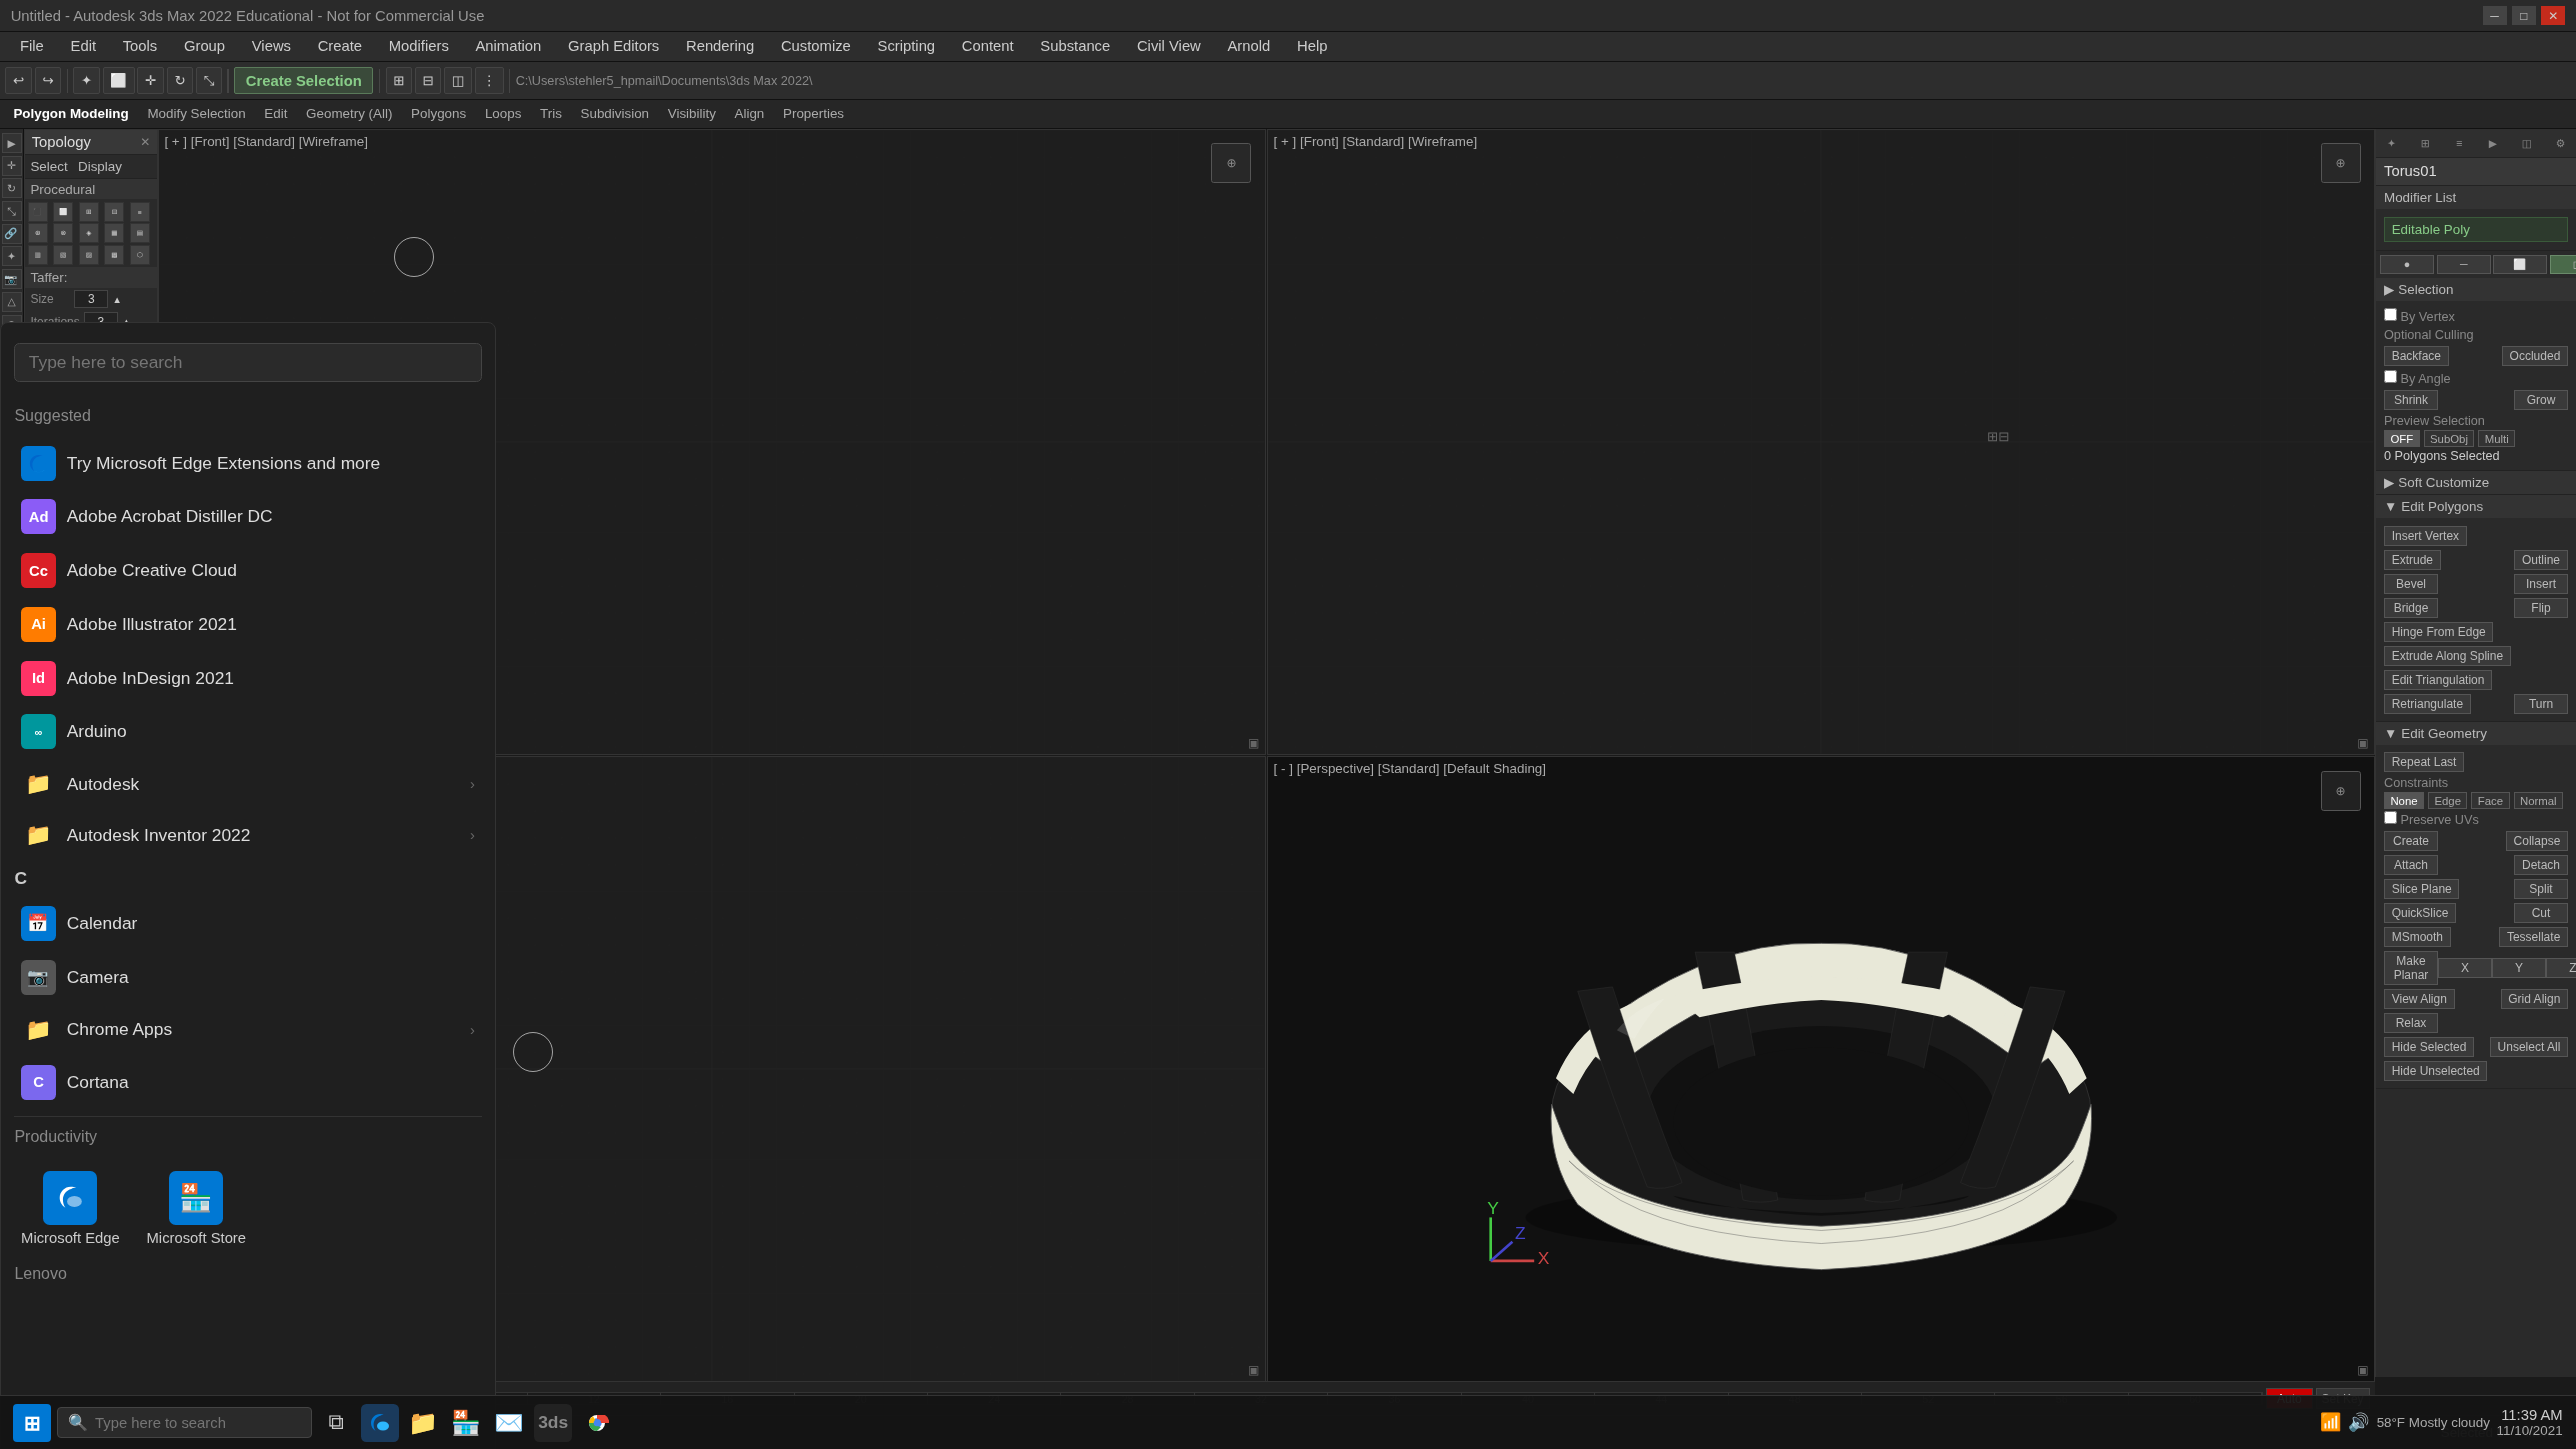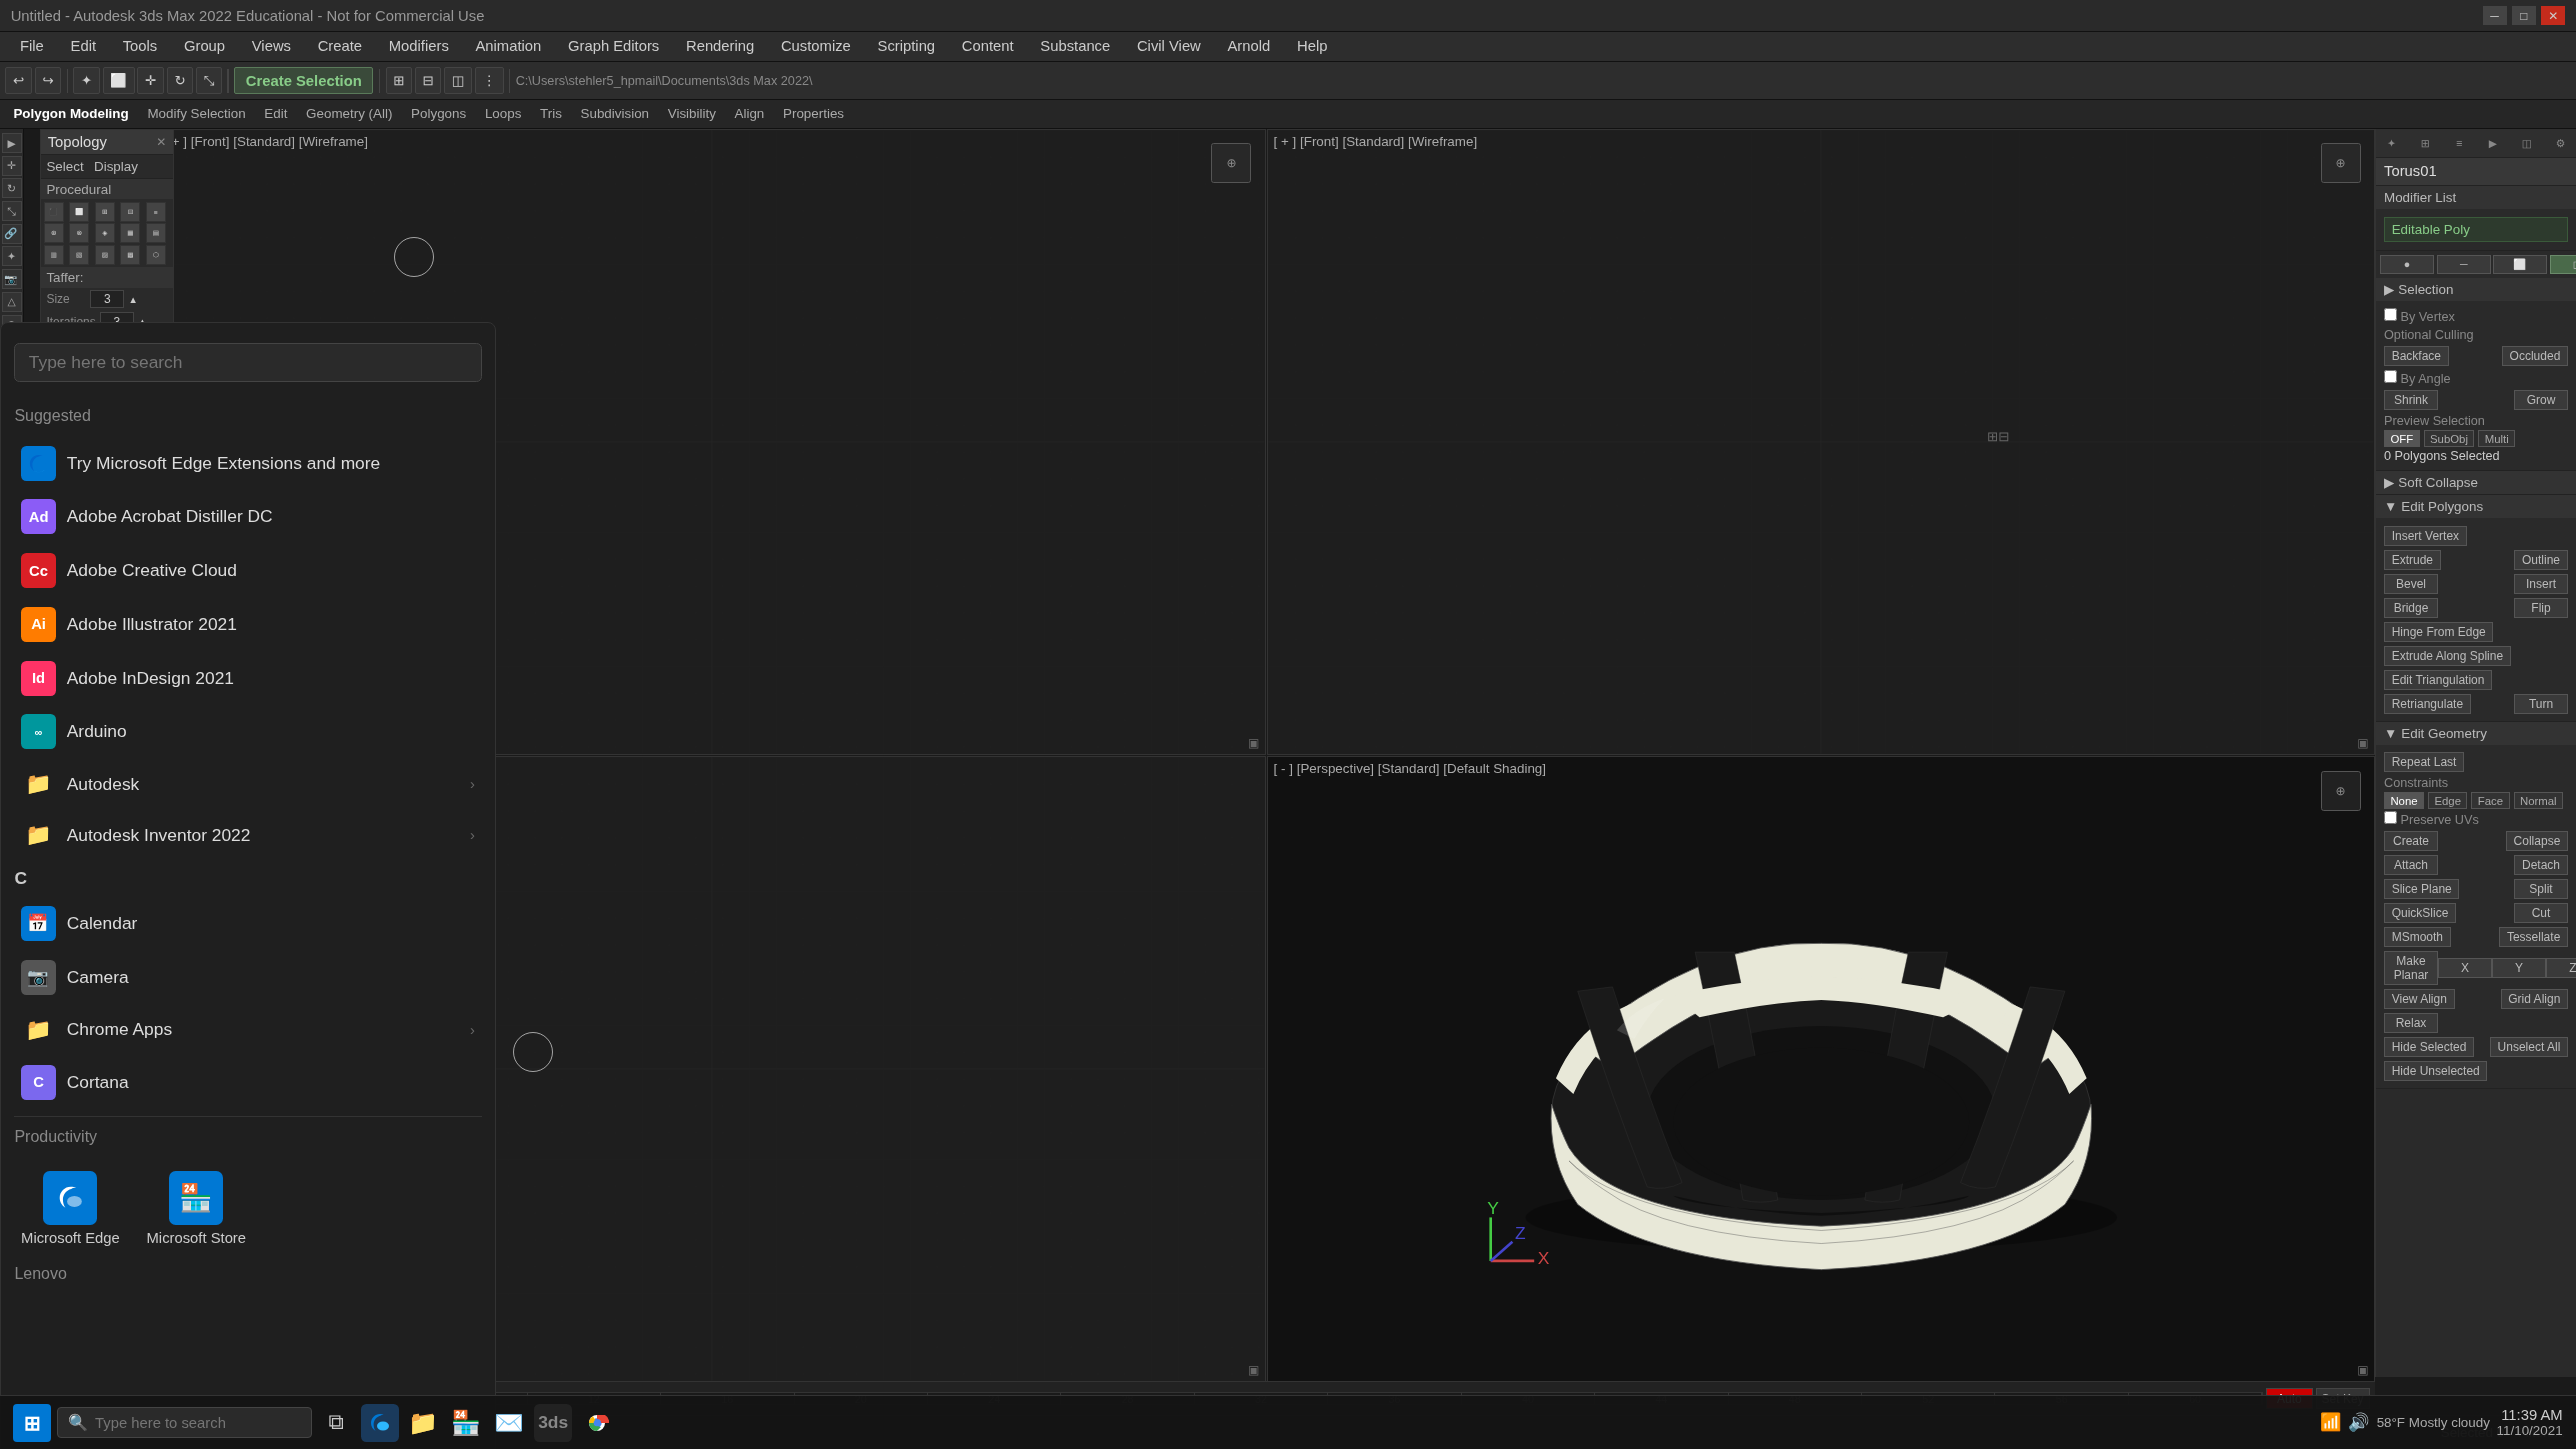--- a/index.html
+++ b/index.html
@@ -155,21 +155,21 @@
       align-items: center;
       justify-content: center;
       font-size: 10.7px;
       cursor: pointer;
       color: #aaa;
     }
 
     
     #topology-panel {
       position: absolute;
-      top: 129px; left: 40px;
+      top: 129px; left: 24px;
       width: 134px;
       background: #2a2a2a;
       border: 0.7px solid #333;
       z-index: 95;
     }
     .panel-header {
       background: #383838;
       padding: 4px 6.7px;
       font-size: 14.8px;
       color: #ddd;
@@ -1075,21 +1075,21 @@
         <div class="radio-btn">Multi</div>
       </div>
       <div class="rp-row">
         <span class="rp-value">0 Polygons Selected</span>
       </div>
     </div>
   </div>
 
   <div class="rp-section">
     <div class="rp-section-title">
-      ▶ <span>Soft Collapse</span>
+      ▶ <span>Soft Customize</span>
     </div>
   </div>
 
   <div class="rp-section">
     <div class="rp-section-title">
       ▼ <span>Edit Polygons</span>
     </div>
     <div class="rp-section-content">
       <div class="rp-row">
         <div class="rp-btn">Insert Vertex</div>

